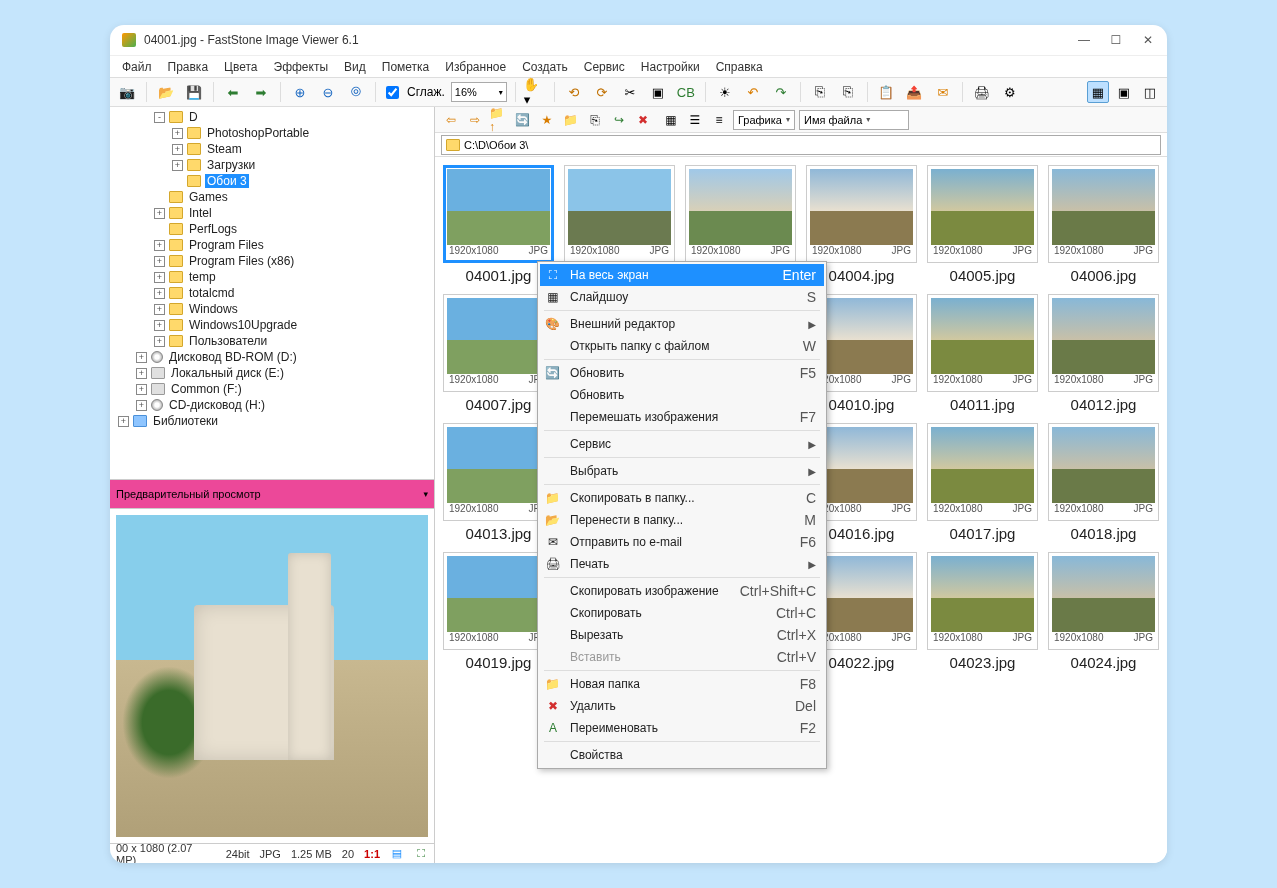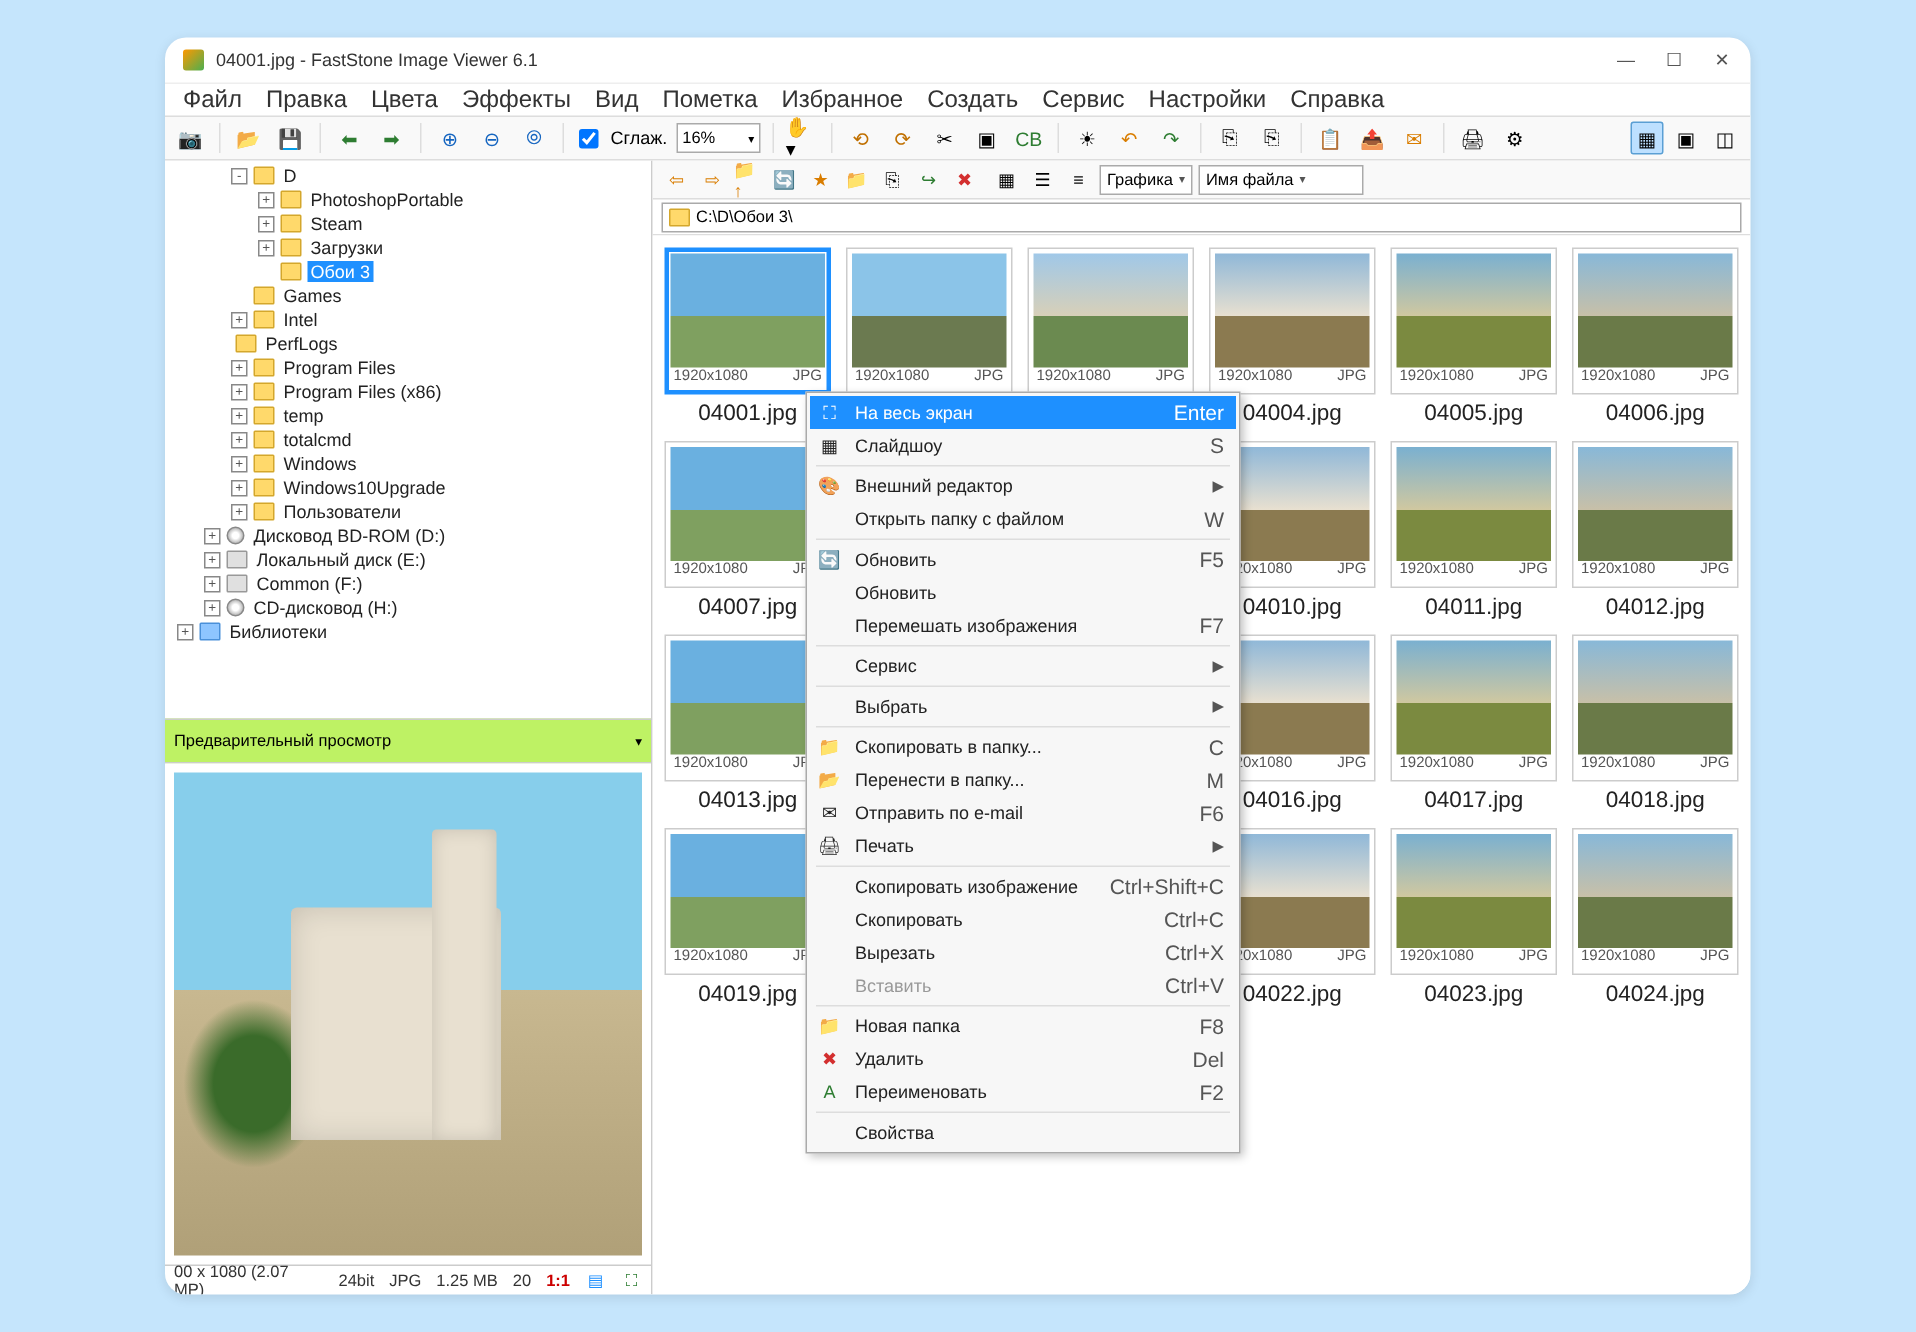--- a/index.html
+++ b/index.html
@@ -3,21 +3,21 @@
 <meta charset="utf-8">
 <style>
 * { box-sizing: border-box; margin: 0; padding: 0; }
 body { font-family: "Segoe UI", Tahoma, sans-serif; font-size: 12px; background: #c5e5fc; width: 1277px; height: 888px; overflow: hidden; display: flex; align-items: center; justify-content: center; }
 .window { width: 1057px; height: 838px; background: #fff; border-radius: 14px; box-shadow: 0 2px 8px rgba(0,0,0,0.1); overflow: hidden; display: flex; flex-direction: column; position: relative; }
 .titlebar { height: 30px; display: flex; align-items: center; padding: 0 12px; font-size: 12px; color: #333; }
 .titlebar .app-icon { width: 14px; height: 14px; background: linear-gradient(135deg,#ff9800,#4caf50); border-radius: 2px; margin-right: 8px; }
 .titlebar .spacer { flex: 1; }
 .win-controls { display: flex; gap: 18px; }
 .win-controls span { width: 14px; text-align: center; color: #555; cursor: default; }
-.menubar { height: 22px; display: flex; align-items: center; padding: 0 6px; gap: 4px; font-size: 16px; color: #333; border-top: 1px solid #eee; }
+.menubar { height: 22px; display: flex; align-items: center; padding: 0 6px; gap: 4px; font-size: 12px; color: #333; border-top: 1px solid #eee; }
 .menubar span { padding: 2px 6px; cursor: default; }
 .toolbar { height: 30px; display: flex; align-items: center; padding: 0 6px; gap: 6px; border-top: 1px solid #ddd; border-bottom: 1px solid #ddd; background: #f9f9f9; }
 .toolbar .btn { width: 22px; height: 22px; display: flex; align-items: center; justify-content: center; font-size: 13px; border-radius: 2px; }
 .toolbar .sep { width: 1px; height: 20px; background: #ddd; margin: 0 2px; }
 .toolbar input[type=checkbox] { margin: 0 2px; }
 .toolbar .zoom-combo { width: 56px; height: 20px; font-size: 11px; border: 1px solid #aaa; padding: 0 3px; background: #fff; display: flex; align-items: center; justify-content: space-between; }
 .toolbar .right-btns { margin-left: auto; display: flex; gap: 4px; }
 .toolbar .right-btns .btn.active { background: #bde0ff; border: 1px solid #5a9fd4; }
 .content { flex: 1; display: flex; overflow: hidden; }
 .left-pane { width: 325px; display: flex; flex-direction: column; border-right: 1px solid #ccc; }
@@ -25,21 +25,21 @@
 .tree-row { display: flex; align-items: center; height: 16px; padding-left: 0; white-space: nowrap; }
 .tree-row .twisty { width: 11px; height: 11px; border: 1px solid #888; font-size: 9px; line-height: 9px; text-align: center; margin-right: 4px; color: #555; background: #fff; }
 .tree-row .twisty.blank { border: none; background: transparent; }
 .tree-row .ficon { width: 14px; height: 12px; margin-right: 4px; border-radius: 1px; }
 .tree-row .ficon.folder { background: #ffd96b; border: 1px solid #d4a72c; }
 .tree-row .ficon.drive { background: #e0e0e0; border: 1px solid #999; }
 .tree-row .ficon.cd { background: radial-gradient(circle,#fff 30%,#bbb 70%); border-radius: 50%; border: 1px solid #888; width: 12px; height: 12px; }
 .tree-row .ficon.lib { background: #8ec5ff; border: 1px solid #4a90d9; }
 .tree-row .label { padding: 0 2px; }
 .tree-row .label.selected { background: #1e90ff; color: #fff; }
-.preview-header { height: 20px; border-top: 1px solid #ccc; border-bottom: 1px solid #ccc; padding: 14px 6px; font-size: 11px; background: #bef264; display: flex; align-items: center; }
+.preview-header { height: 20px; border-top: 1px solid #ccc; border-bottom: 1px solid #ccc; padding: 14px 6px; font-size: 11px; background: #ec4899; display: flex; align-items: center; }
 .preview-pane { flex: 1; background: #fff; display: flex; flex-direction: column; overflow: hidden; }
 .preview-img { flex: 1; margin: 6px; background: linear-gradient(to bottom, #87ceeb 0%, #87ceeb 45%, #c8b890 45%, #b0a078 100%); position: relative; }
 .preview-building { position: absolute; left: 25%; top: 28%; width: 45%; height: 48%; background: #e8e0d0; border-radius: 4px 4px 0 0; box-shadow: inset 0 0 20px rgba(0,0,0,0.15); }
 .preview-tower { position: absolute; left: 55%; top: 12%; width: 14%; height: 64%; background: #e8e0d0; border-radius: 3px 3px 0 0; box-shadow: inset 0 0 12px rgba(0,0,0,0.15); }
 .preview-trees { position: absolute; left: 2%; bottom: 18%; width: 30%; height: 35%; background: radial-gradient(ellipse at center, #3a6b2a 40%, transparent 70%); }
 .status-bottom { height: 20px; border-top: 1px solid #ccc; display: flex; align-items: center; padding: 0 6px; font-size: 11px; gap: 10px; color: #333; }
 .status-bottom .sb-icon { width: 14px; height: 14px; display: inline-flex; align-items: center; justify-content: center; }
 .right-pane { flex: 1; display: flex; flex-direction: column; overflow: hidden; }
 .file-toolbar { height: 26px; display: flex; align-items: center; padding: 2px 6px; gap: 4px; border-bottom: 1px solid #ddd; background: #f9f9f9; }
 .file-toolbar .btn { width: 20px; height: 20px; display: flex; align-items: center; justify-content: center; font-size: 12px; }
@@ -175,21 +175,21 @@
           <div class="tree-row" style="padding-left: 44px;">
             <div class="twisty blank"></div>
             <div class="ficon folder"></div>
             <span class="label">Games</span>
           </div>
           <div class="tree-row" style="padding-left: 44px;">
             <div class="twisty">+</div>
             <div class="ficon folder"></div>
             <span class="label">Intel</span>
           </div>
-          <div class="tree-row" style="padding-left: 32px;">
+          <div class="tree-row" style="padding-left: 44px;">
             <div class="twisty blank"></div>
             <div class="ficon folder"></div>
             <span class="label">PerfLogs</span>
           </div>
           <div class="tree-row" style="padding-left: 44px;">
             <div class="twisty">+</div>
             <div class="ficon folder"></div>
             <span class="label">Program Files</span>
           </div>
           <div class="tree-row" style="padding-left: 44px;">

